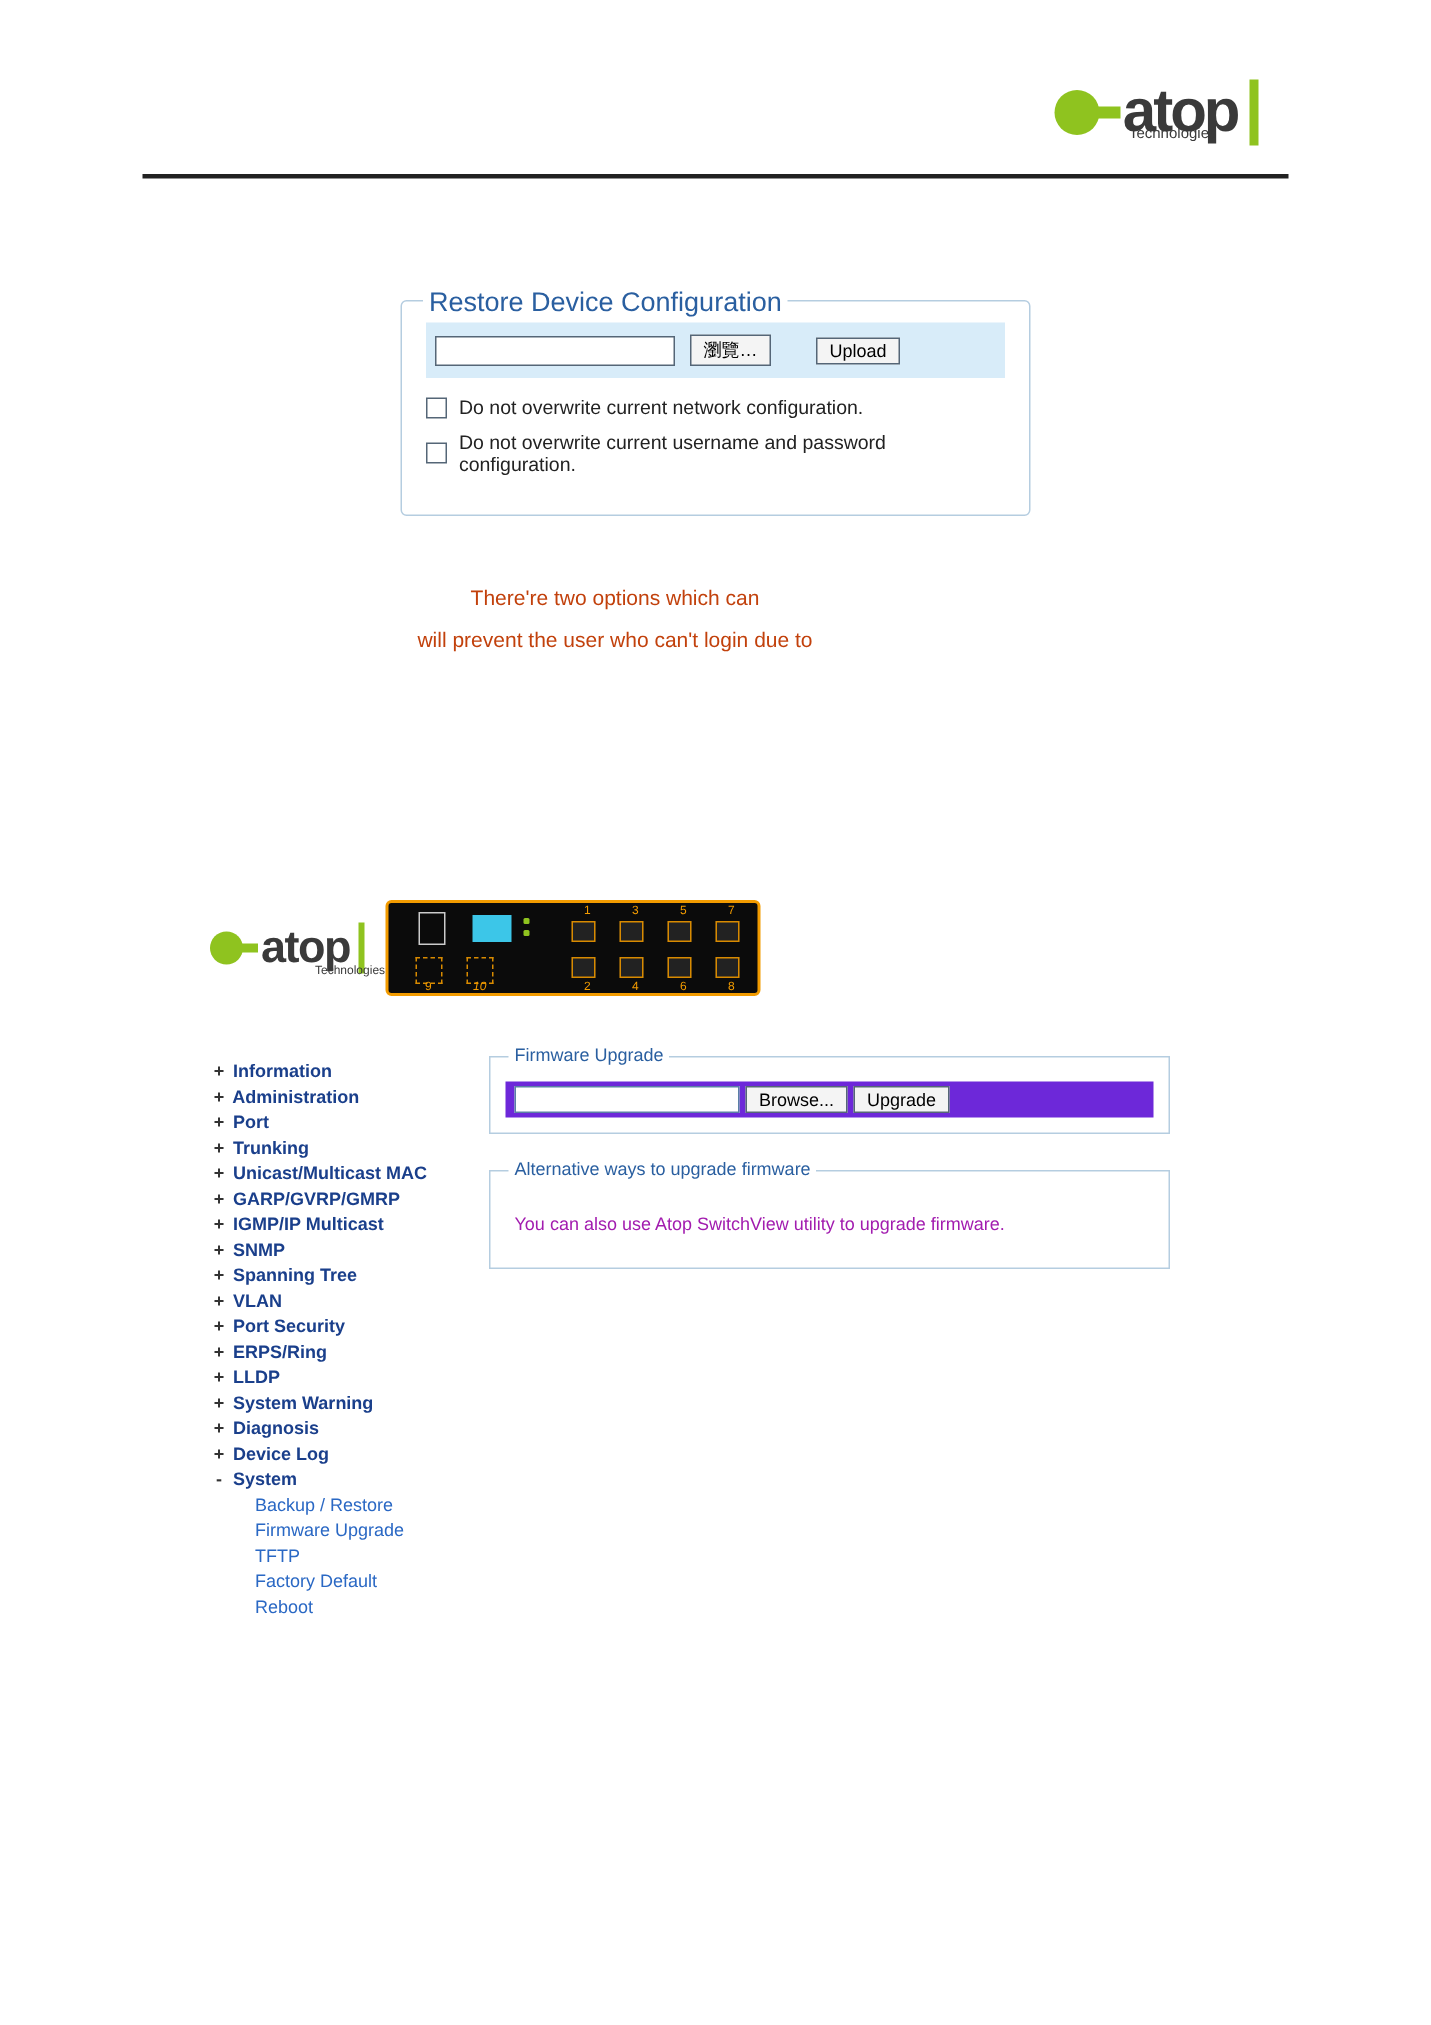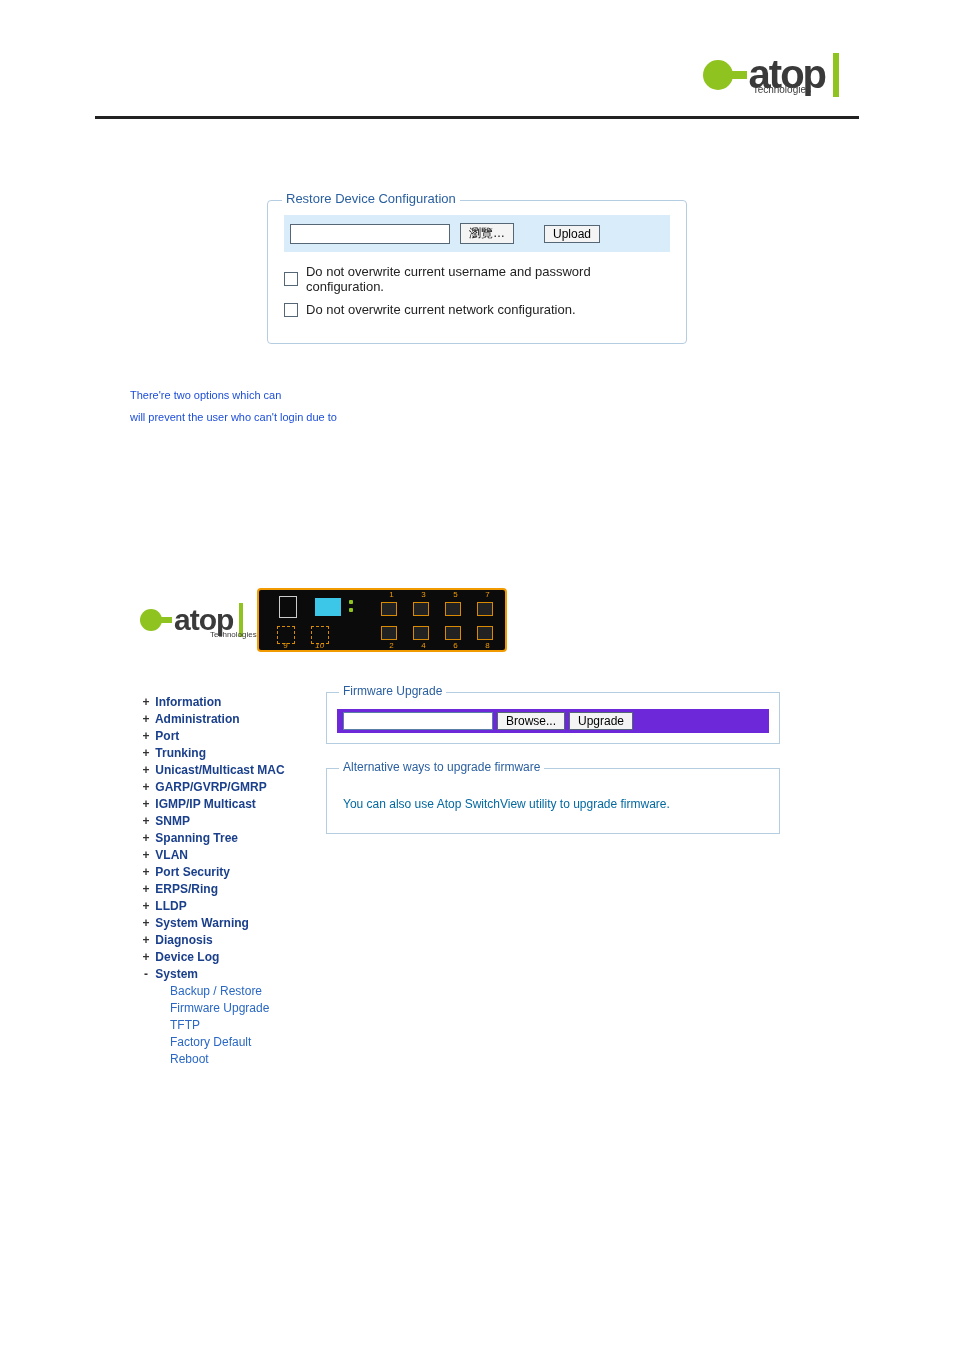--- a/index.html
+++ b/index.html
@@ -34,21 +34,21 @@
     padding: 14px 16px 18px 16px;
     position: relative;
   }
   .fig1-legend {
     position: absolute;
     top: -10px;
     left: 14px;
     background: #fff;
     padding: 0 4px;
     color: #2a5fa0;
-    font-size: 13px;
+    font-size: 18px;
   }
   .upload-row {
     background: #d8ecf9;
     padding: 8px 6px;
     display: flex;
     align-items: center;
     gap: 10px;
     margin-bottom: 12px;
   }
   .file-box {
@@ -63,24 +63,25 @@
     background: #f4f4f4;
     font-size: 12px;
     padding: 1px 8px;
     cursor: pointer;
   }
   .chk-row { display: flex; align-items: center; gap: 8px; margin: 8px 0; font-size: 13px; color: #222; }
   .chk { width: 14px; height: 14px; border: 1px solid #567; background: #fff; display: inline-block; }
 
   .body-para {
     margin: 40px 0 0 70px;
-    font-size: 11px;
-    color: #1d4ed8;
+    font-size: 14px;
+    color: #c2410c;
     line-height: 2.0;
     width: 560px;
+    text-align: center;
   }
 
   .fig2 {
     margin: 160px 0 0 80px;
     width: 640px;
   }
   .fig2-top {
     display: flex;
     align-items: center;
     gap: 14px;
@@ -137,21 +138,21 @@
   .fw-row {
     background: #6d28d9;
     padding: 3px 6px;
     display: flex;
     align-items: center;
     gap: 4px;
   }
   .fw-row .file-box2 {
     width: 150px; height: 18px; border: 1px solid #5a7fa6; background: #fff;
   }
-  .alt-text { font-size: 12px; color: #0369a1; padding: 12px 6px; }
+  .alt-text { font-size: 12px; color: #a21caf; padding: 12px 6px; }
 </style>
 </head>
 <body>
 
 <div class="header-logo">
   <div class="logo-bullet"></div>
   <div class="logo-text">atop</div>
   <div class="logo-tech">Technologies</div>
   <div class="logo-bar"></div>
 </div>
@@ -159,25 +160,25 @@
 
 <div class="fig1">
   <div class="fig1-legend">Restore Device Configuration</div>
   <div class="upload-row">
     <input class="file-box" type="text" style="">
     <button class="btn">瀏覽…</button>
     <button class="btn" style="margin-left:20px;">Upload</button>
   </div>
   <div class="chk-row">
     <span class="chk"></span>
-    <span>Do not overwrite current username and password configuration.</span>
+    <span>Do not overwrite current network configuration.</span>
   </div>
   <div class="chk-row">
     <span class="chk"></span>
-    <span>Do not overwrite current network configuration.</span>
+    <span>Do not overwrite current username and password configuration.</span>
   </div>
 </div>
 
 <div class="body-para">
   <div>There're two options which can</div>
   <div> will prevent the user who can't login due to</div>
 </div>
 
 <div class="fig2">
   <div class="fig2-top">

